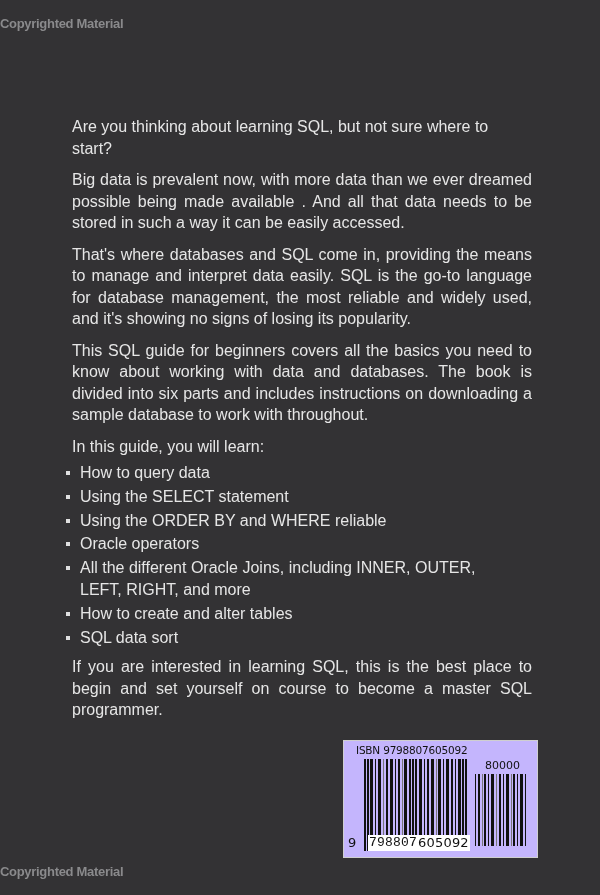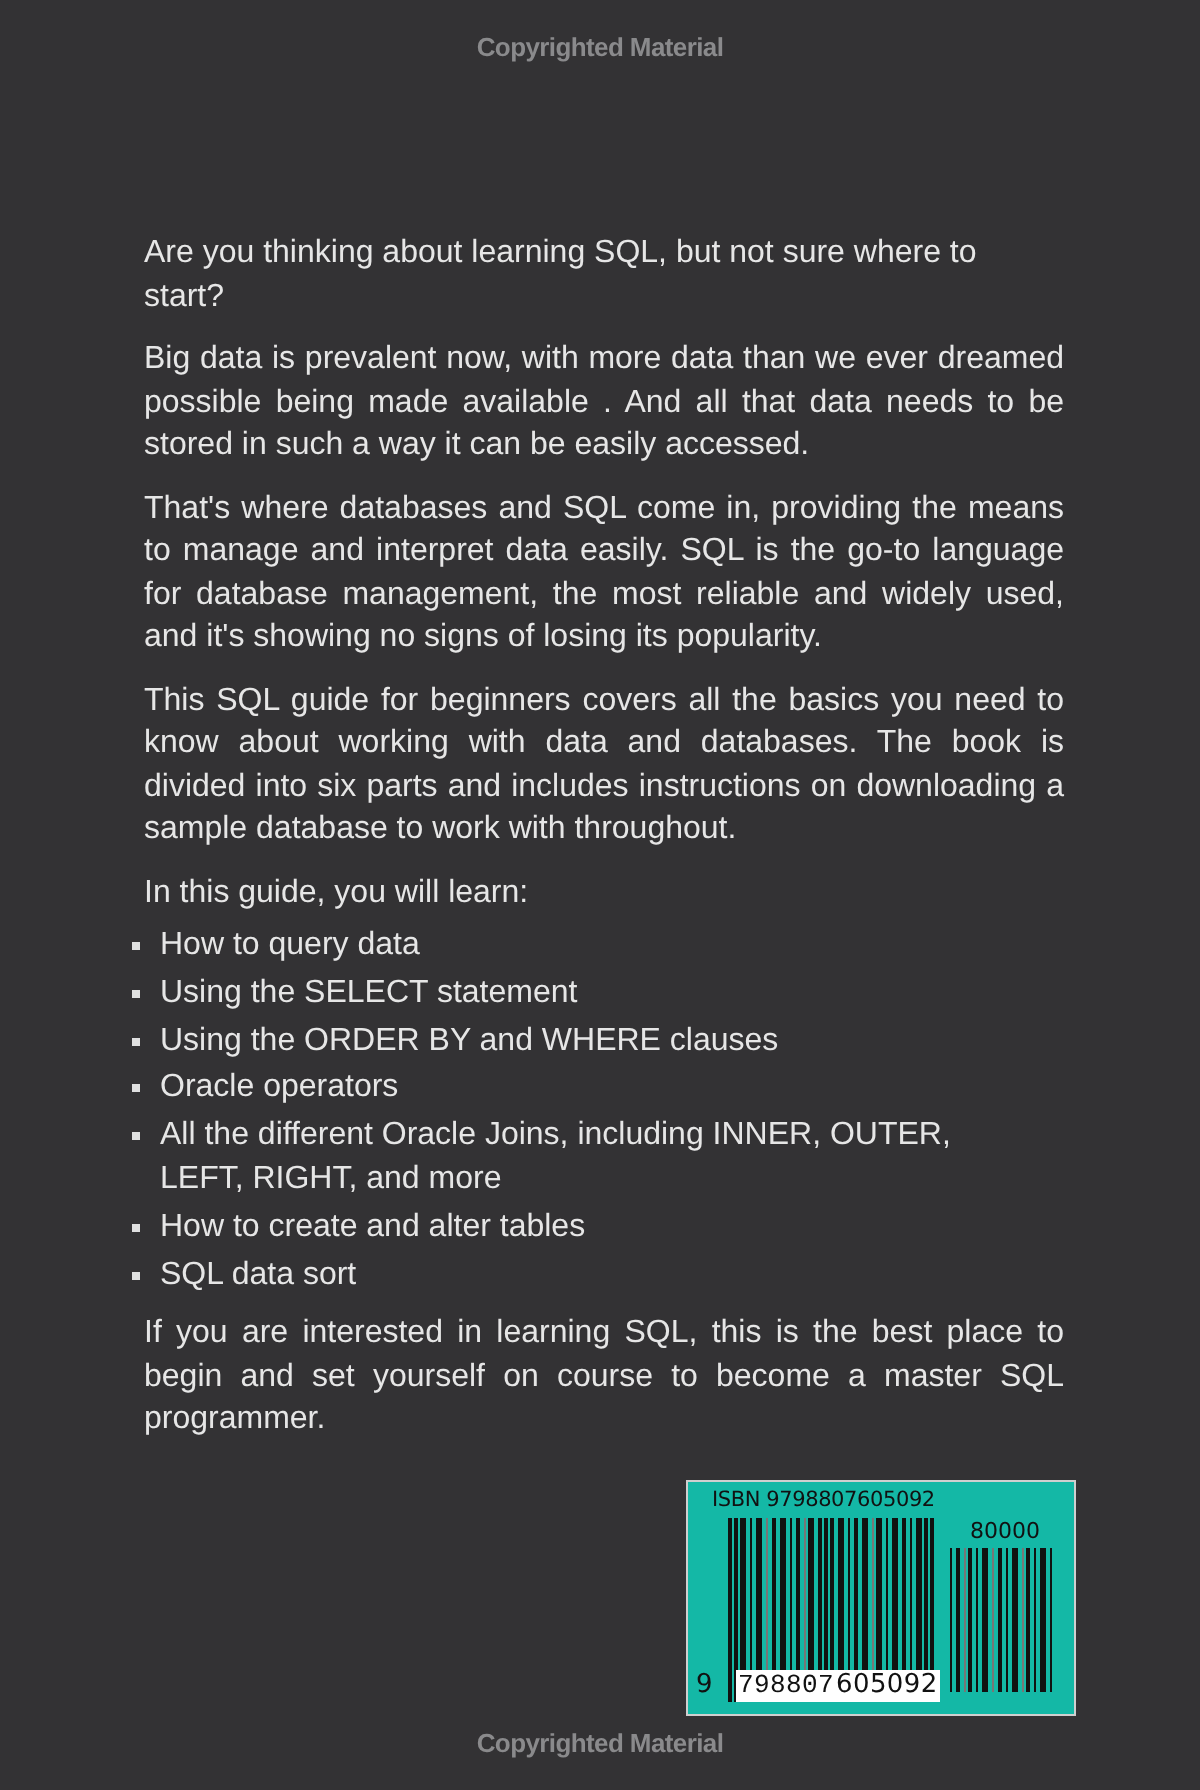--- a/index.html
+++ b/index.html
@@ -12,21 +12,20 @@
       background: #333234;
       position: relative;
       overflow: hidden;
       font-family: "Liberation Sans", sans-serif;
       color: #e6e6e6;
     }
     .watermark {
       position: absolute;
       left: 0;
       width: 600px;
-      text-align: center;
       font-family: "Liberation Sans", sans-serif;
       font-weight: bold;
       font-size: 13px;
       color: #8a8a8c;
       letter-spacing: -0.3px;
     }
     .watermark.top { top: 16px; }
     .watermark.bottom { top: 864px; }
 
     .content {
@@ -67,21 +66,21 @@
       display: block;
       width: 420px;
     }
 
     .barcode-box {
       position: absolute;
       left: 344px;
       top: 741px;
       width: 193px;
       height: 116px;
-      background: #14b8a6;
+      background: #c4b5fd;
       box-shadow: 0 0 0 1px #cfcfcf;
       color: #111;
     }
     .isbn-label {
       position: absolute;
       left: 12px;
       top: 3px;
       font-family: "DejaVu Sans", sans-serif;
       font-size: 10.5px;
       color: #111;
@@ -144,21 +143,21 @@
     <li>
         <span class="bullet"></span>
         <span class="item-text">How to query data</span>
       </li>
     <li>
         <span class="bullet"></span>
         <span class="item-text">Using the SELECT statement</span>
       </li>
     <li>
         <span class="bullet"></span>
-        <span class="item-text">Using the ORDER BY and WHERE clauses</span>
+        <span class="item-text">Using the ORDER BY and WHERE reliable</span>
       </li>
     <li>
         <span class="bullet"></span>
         <span class="item-text">Oracle operators</span>
       </li>
     <li>
         <span class="bullet"></span>
         <span class="item-text">All the different Oracle Joins, including INNER, OUTER, LEFT, RIGHT, and more</span>
       </li>
     <li>

